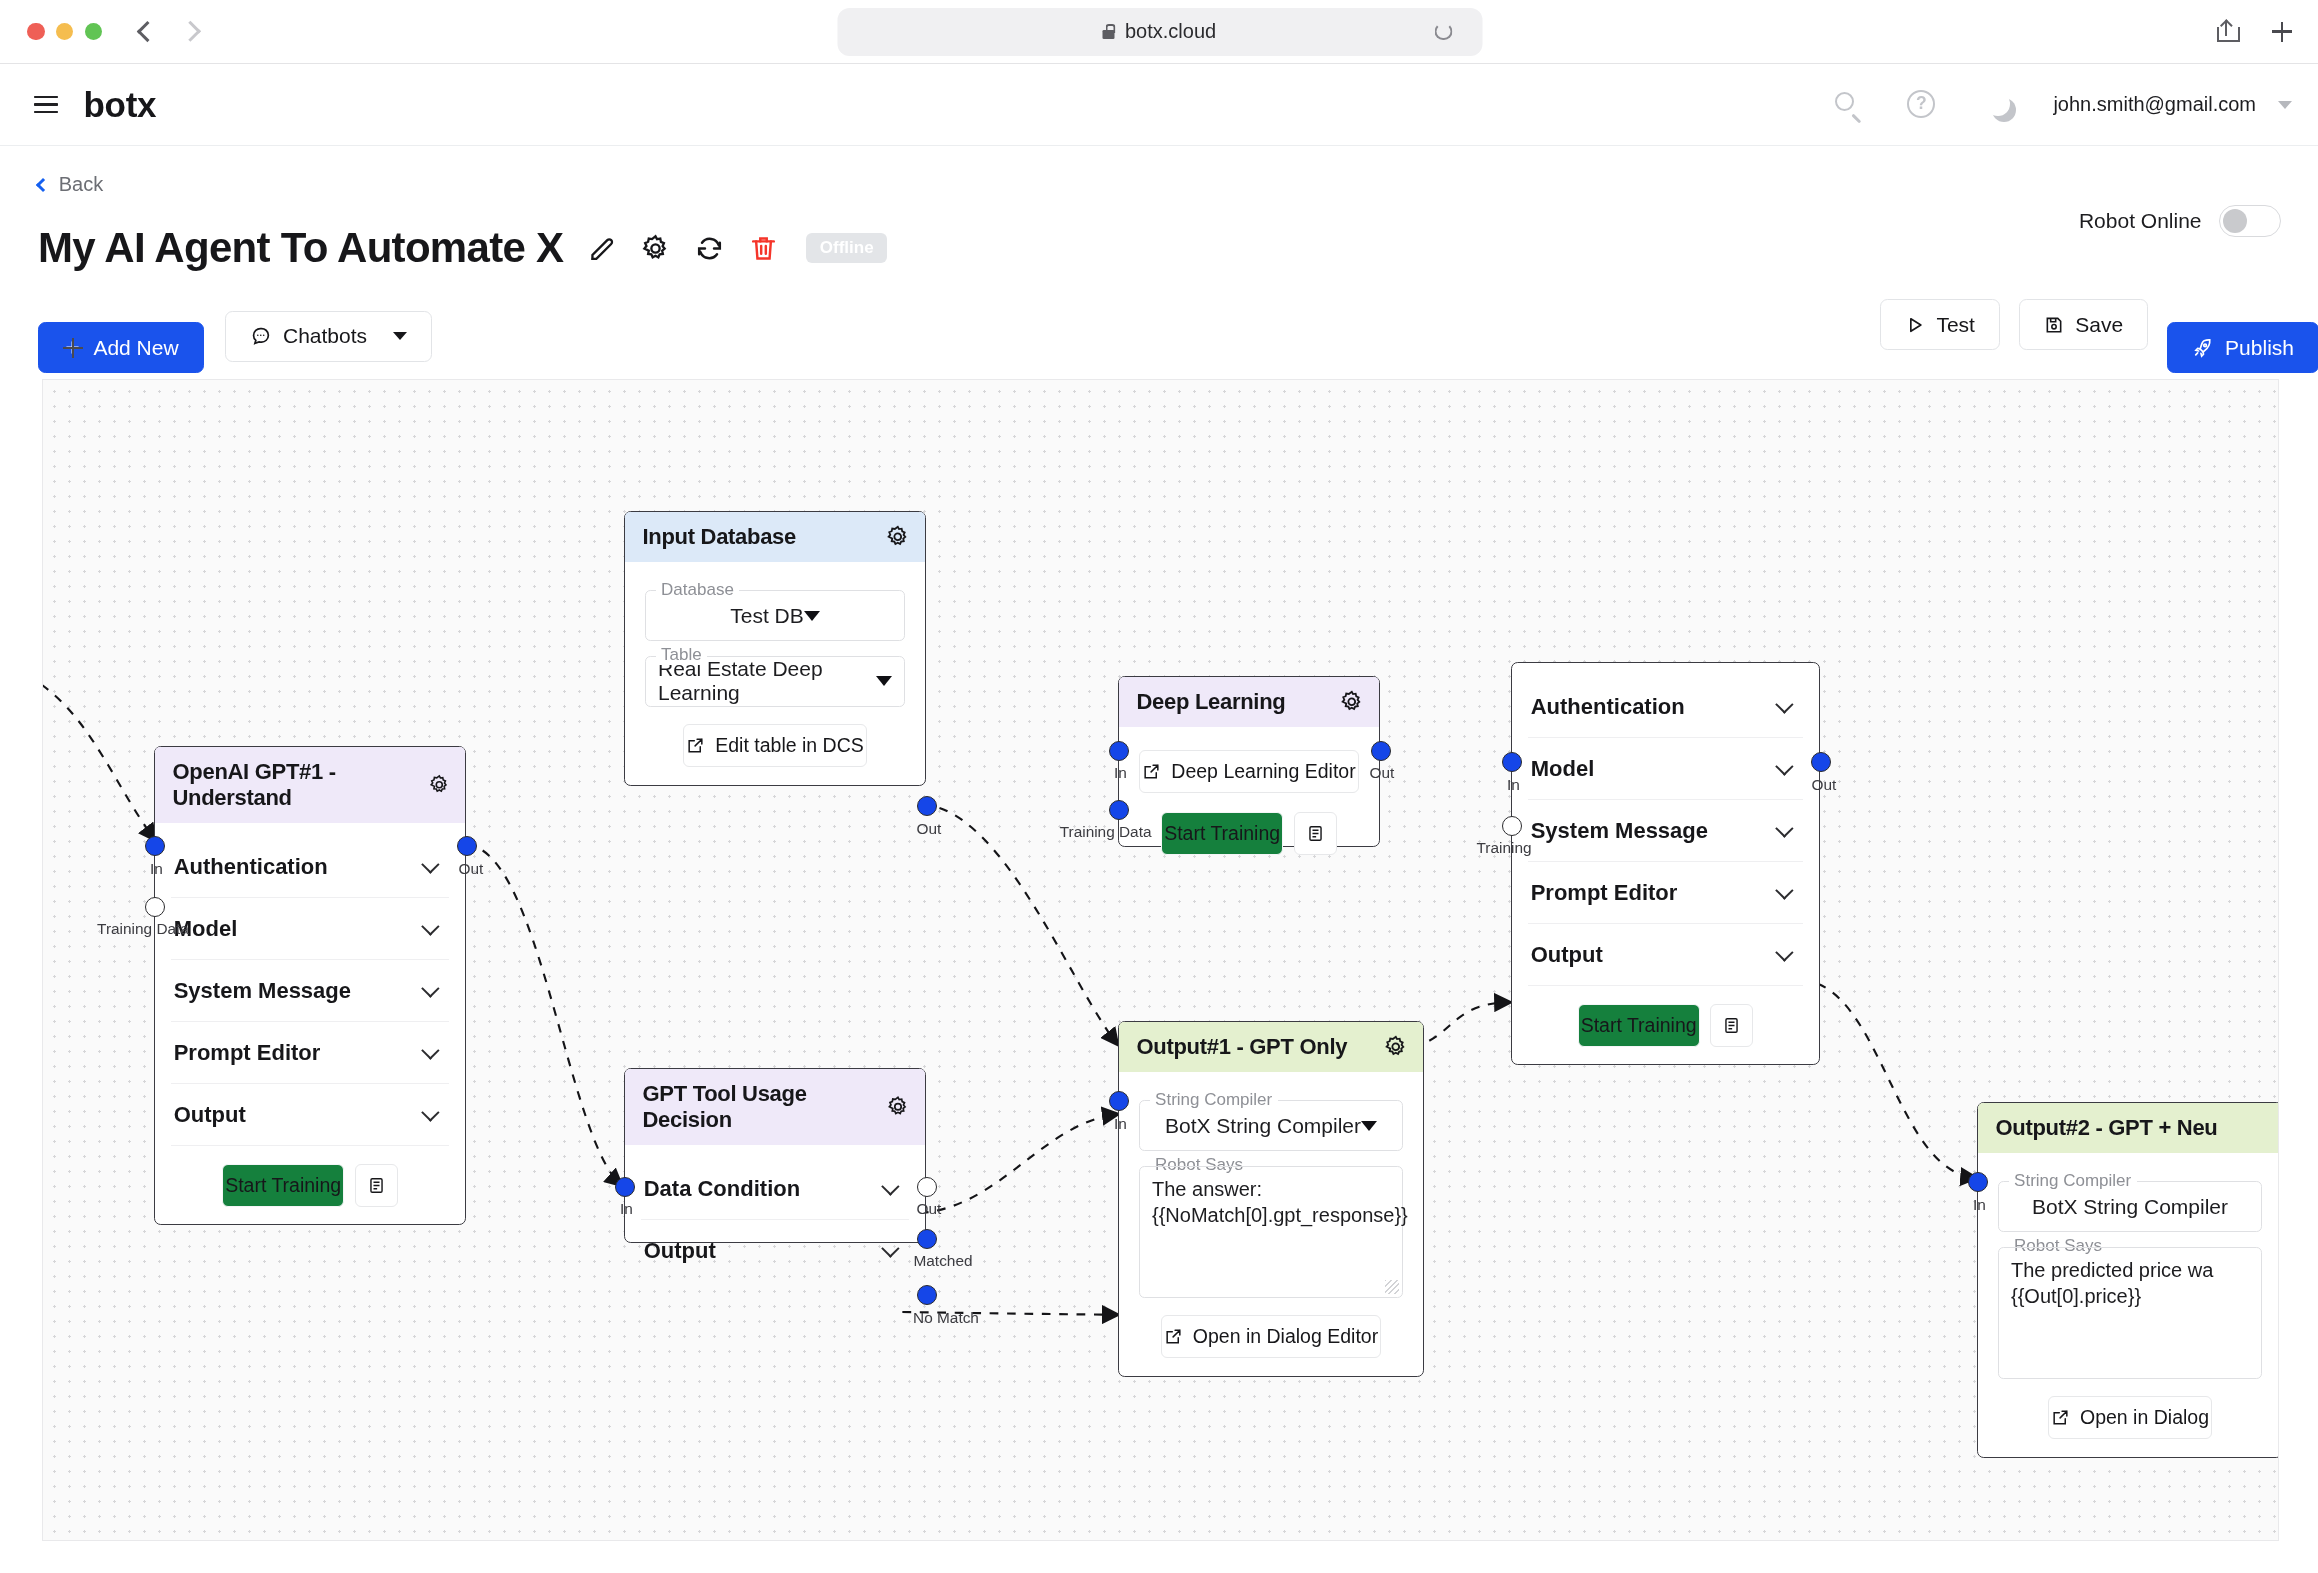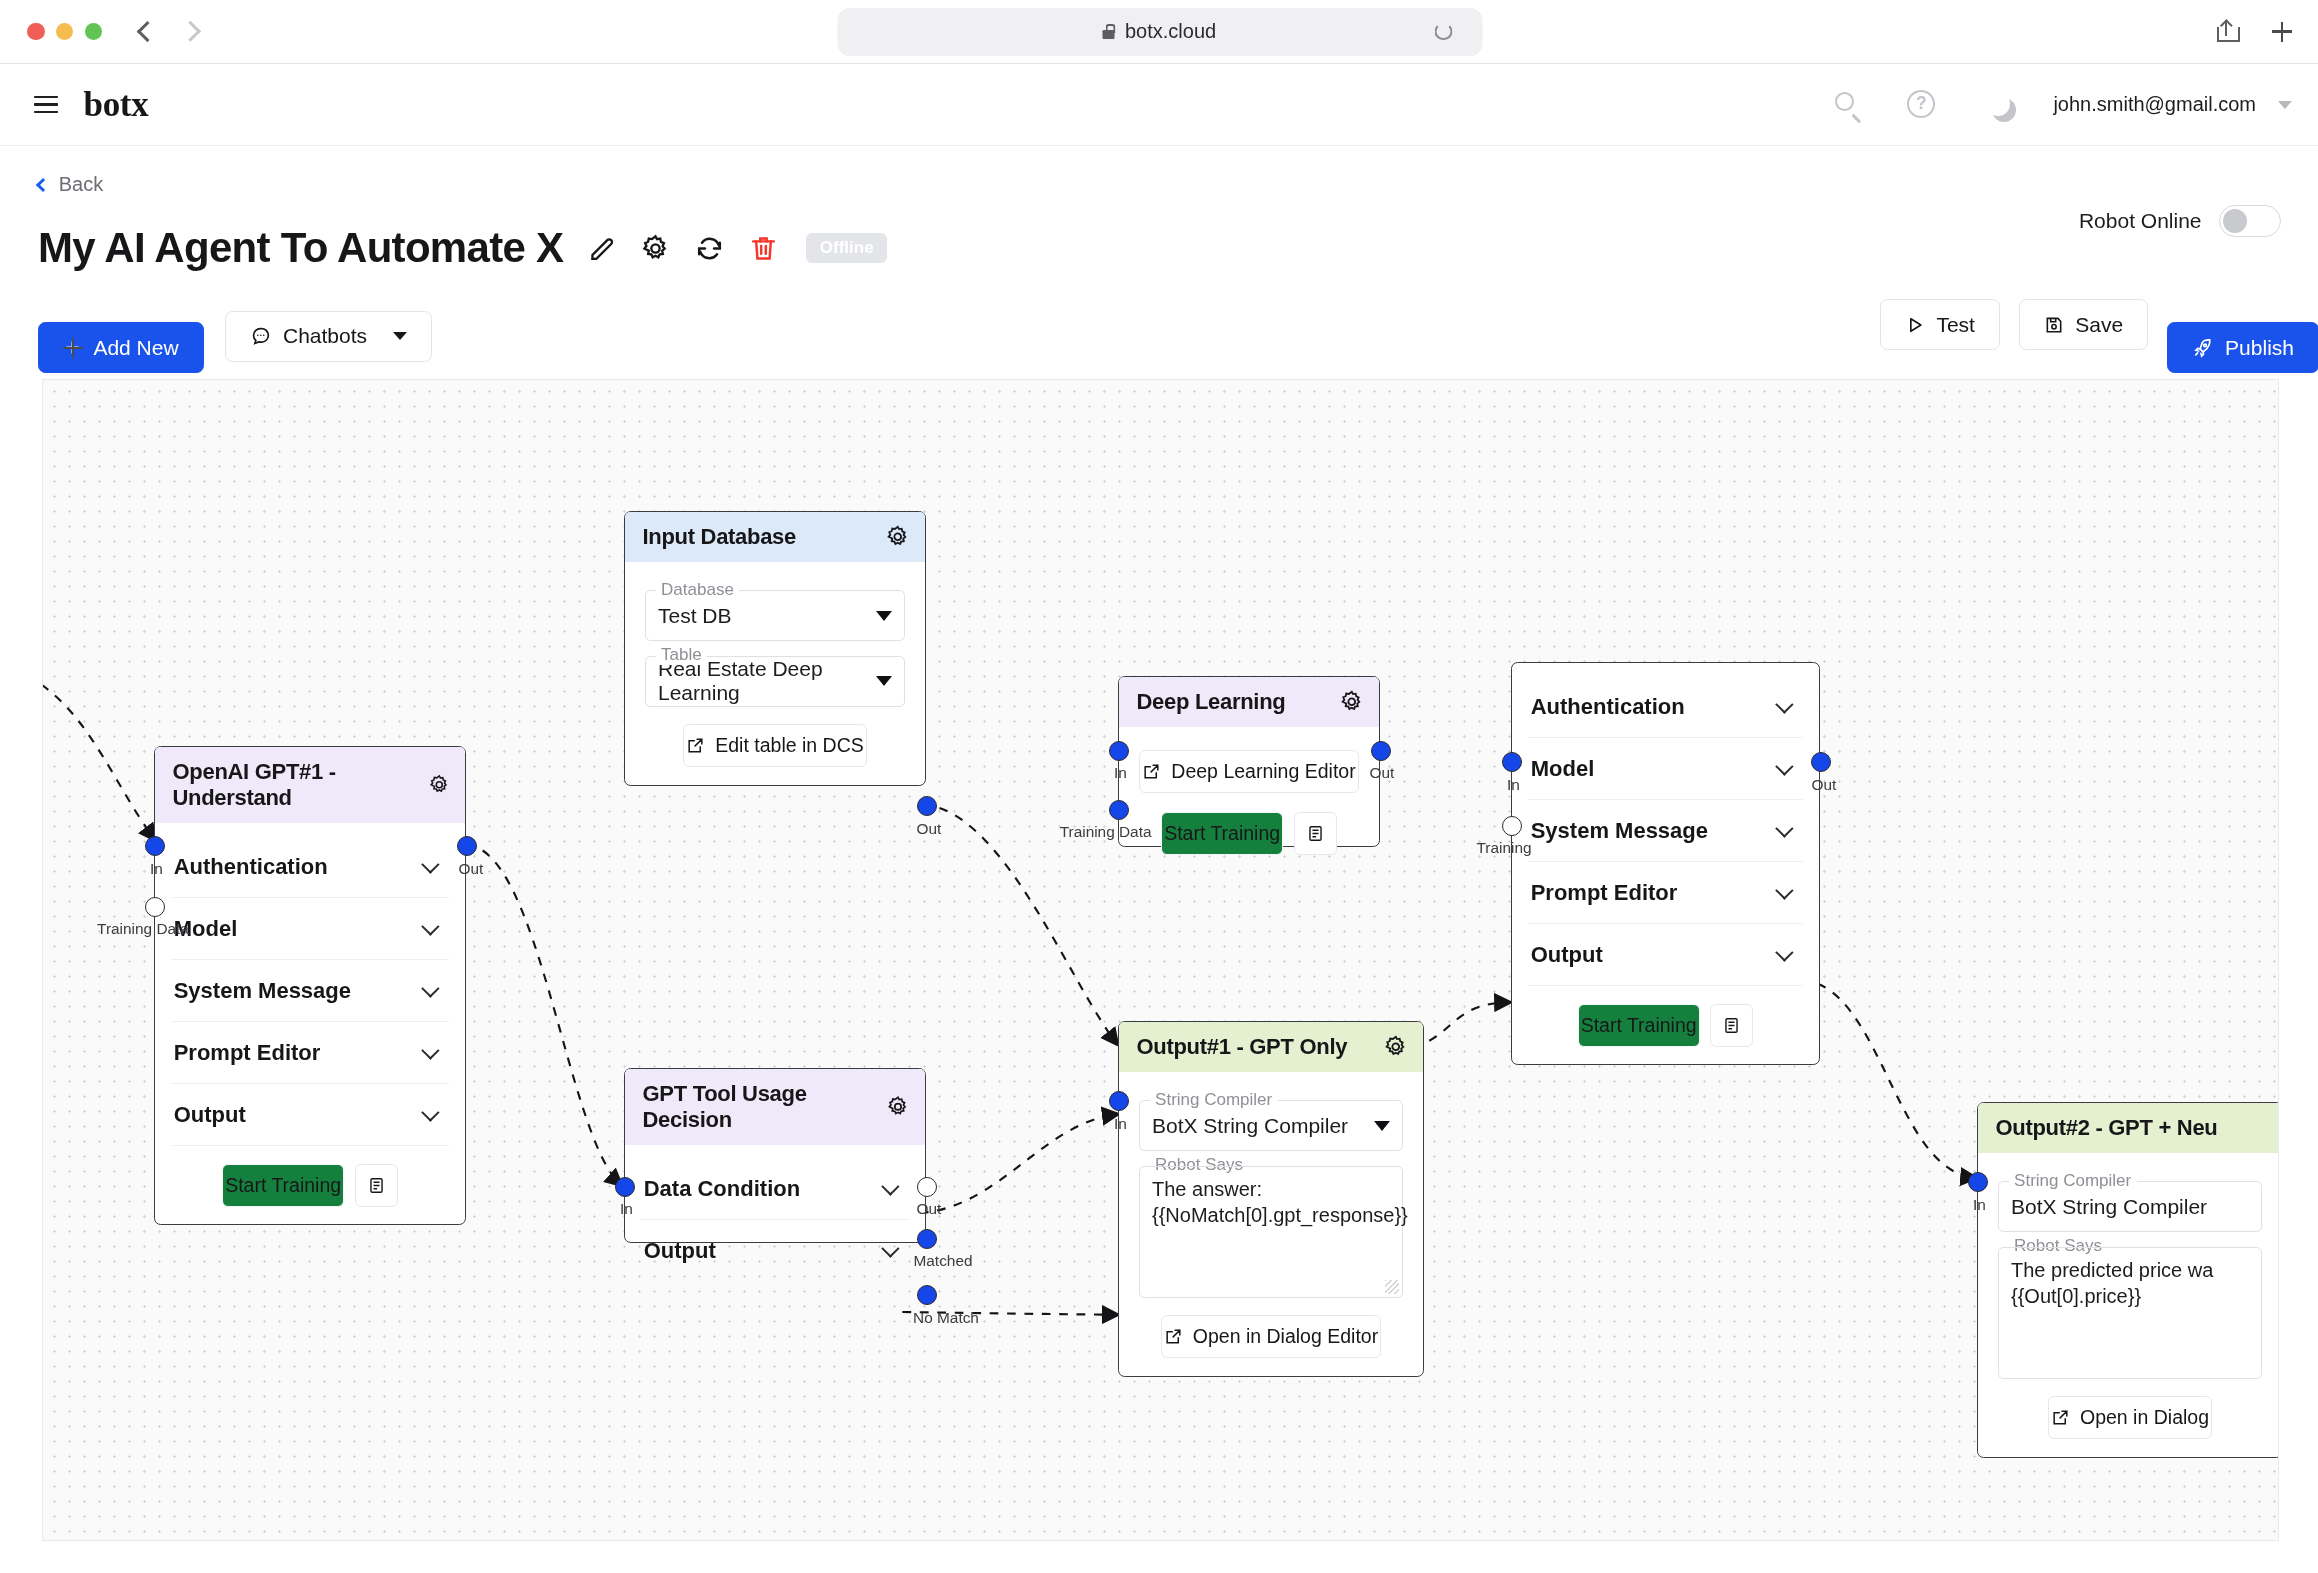--- a/index.html
+++ b/index.html
@@ -74,21 +74,21 @@
   
   .app-header {
     height: 82px; width: 100%;
     background: #ffffff; border-bottom: 1.3px solid #eceef0;
     display: flex; align-items: center; position: relative;
   }
   .hamburger { margin-left: 34px; width: 24px; height: 17.5px;
                display: flex; flex-direction: column; justify-content: space-between; }
   .hamburger span { height: 2.7px; background: #202023; border-radius: 0.7px; }
   .brand { margin-left: 25.5px; font-size: 35px; font-weight: 700; color: #17171a;
-           letter-spacing: -0.3px; font-family: Liberation Serif, serif; }
+           letter-spacing: -0.3px; }
   .header-right {
     position: absolute; right: 27px; display: flex; align-items: center; gap: 0;
   }
   .hicon { width: 34px; height: 34px; margin-right: 40px; position: relative; }
   .search-glass {
     position: absolute; top: 4px; left: 4px; width: 19px; height: 19px;
     border: 2.7px solid #c3c5ca; border-radius: 50%;
   }
   .search-handle {
     position: absolute; bottom: 2px; right: 3.4px; width: 10.7px; height: 2.7px;
@@ -182,21 +182,21 @@
   .node-head.green { background: #e4f0cf; }
   .node-title { font-size: 22px; font-weight: 700; color: #17171a; letter-spacing: -0.3px; }
   .node-body { padding: 13.4px 16px 17.5px 16px; }
 
   
   .field { position: relative; margin: 14.8px 4px 0 4px; }
   .field-box {
     border: 1.3px solid #dfe0e3; border-radius: 5.4px;
     height: 51px; display: flex; align-items: center;
     padding: 0 12px; font-size: 21px; color: #1d1d20;
-    justify-content: space-between;
+    justify-content: center;
   }
   .field-legend {
     position: absolute; top: -10.7px; left: 10.7px; background: #ffffff;
     padding: 0 5.4px; font-size: 17px; color: #8e9096;
   }
   .select-caret {
     width: 0; height: 0; border-left: 8.7px solid transparent;
     border-right: 8.7px solid transparent; border-top: 10px solid #101014;
   }
   .textarea-box {

